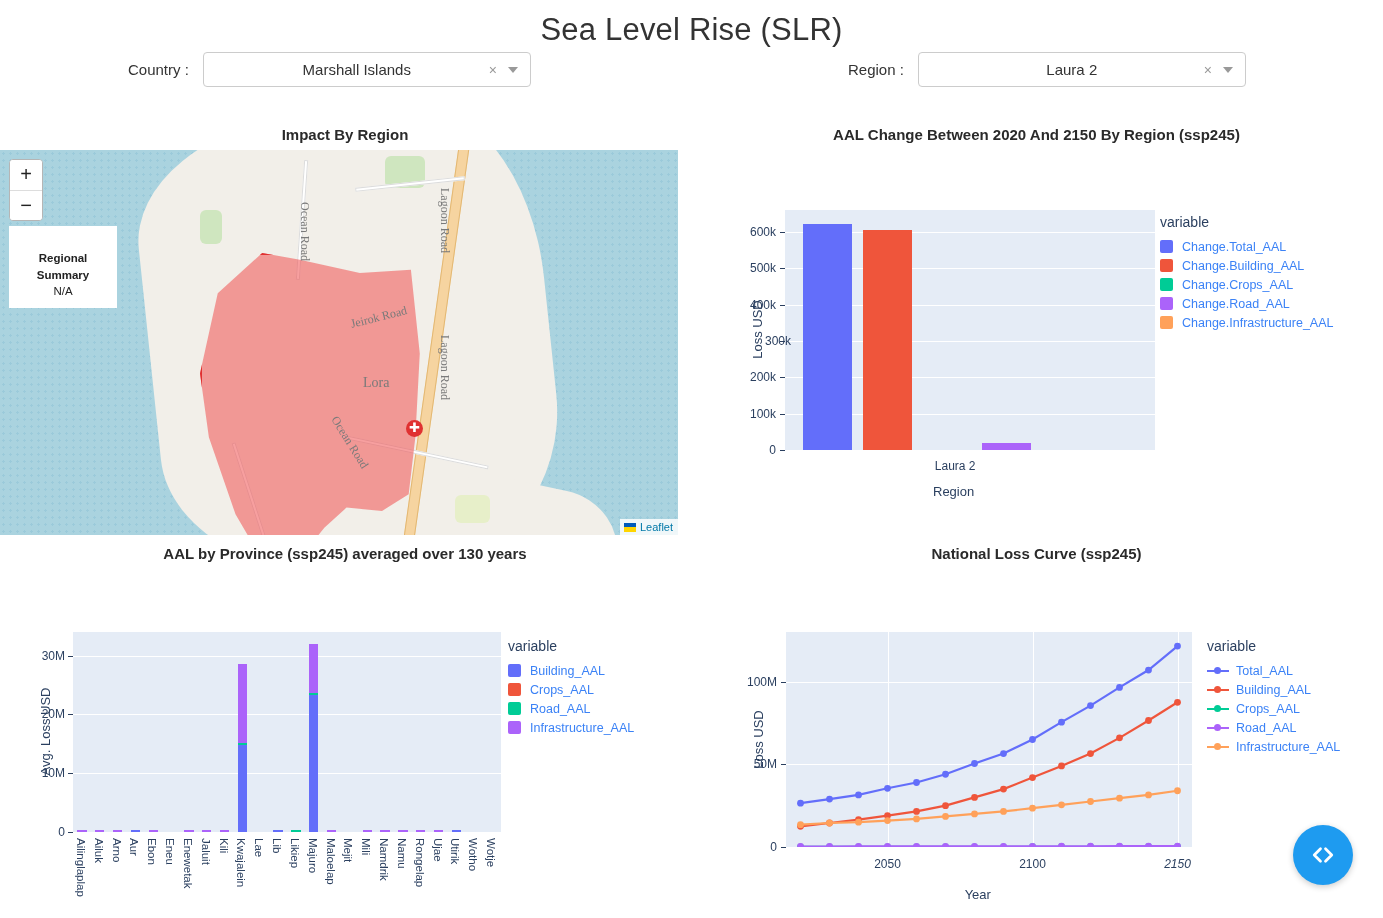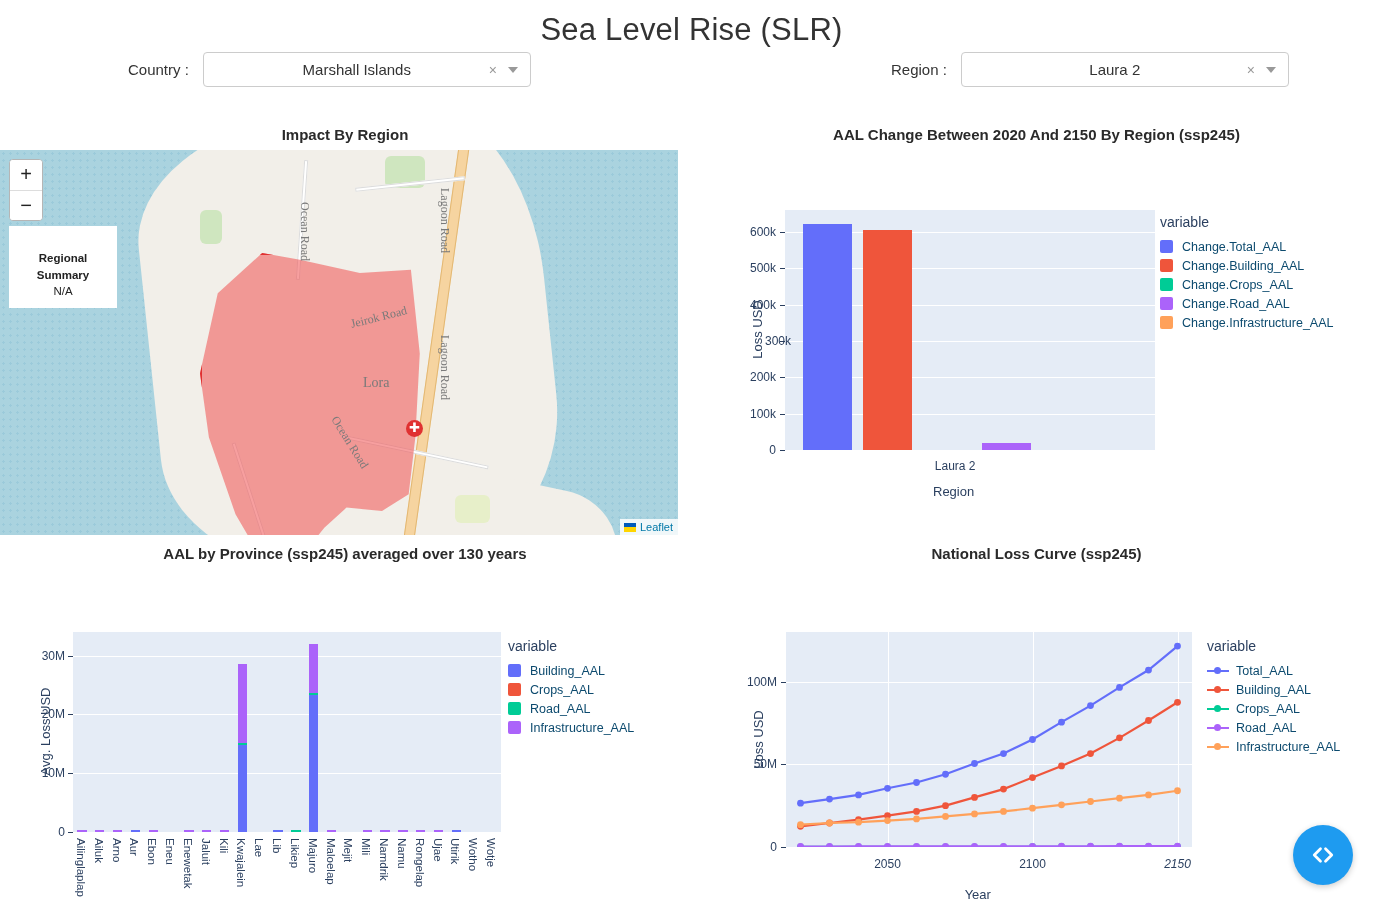--- a/index.html
+++ b/index.html
@@ -175,21 +175,21 @@
     transform: rotate(-90deg); transform-origin: center center;
   }
   .legend-title { font-size: 14px; color: #2a3f5f; margin-bottom: 7px; }
   .legend-row { display: flex; align-items: center; height: 19px; }
   .legend-swatch { width: 13px; height: 13px; border-radius: 2px; margin-right: 9px; flex: none; }
   .legend-line { width: 22px; height: 2px; margin-right: 7px; position: relative; flex: none; }
   .legend-line::after {
     content: ""; position: absolute; left: 7px; top: -2.5px;
     width: 7px; height: 7px; border-radius: 50%; background: inherit;
   }
-  .legend-label { font-size: 12.5px; color: #0c4a6e; white-space: nowrap; }
+  .legend-label { font-size: 12.5px; color: #3b82f6; white-space: nowrap; }
   .bar { position: absolute; bottom: 0; }
   .xcat-rot {
     position: absolute;
     font-size: 11.5px; color: #2a3f5f;
     transform-origin: left top;
     transform: rotate(90deg);
     white-space: nowrap;
   }
 
   
@@ -212,21 +212,21 @@
 
   <div class="controls-row">
     <div class="ctl" style="left:128px; top:0;">
       <span class="ctl-label">Country :</span>
       <div class="select-box">
         <span class="select-value">Marshall Islands</span>
         <span class="select-clear">×</span>
         <span class="select-caret"></span>
       </div>
     </div>
-    <div class="ctl" style="left:848px; top:0;margin-left:43px;">
+    <div class="ctl" style="left:848px; top:0;">
       <span class="ctl-label">Region :</span>
       <div class="select-box">
         <span class="select-value">Laura 2</span>
         <span class="select-clear">×</span>
         <span class="select-caret"></span>
       </div>
     </div>
   </div>
 
   <div class="map-wrap">

